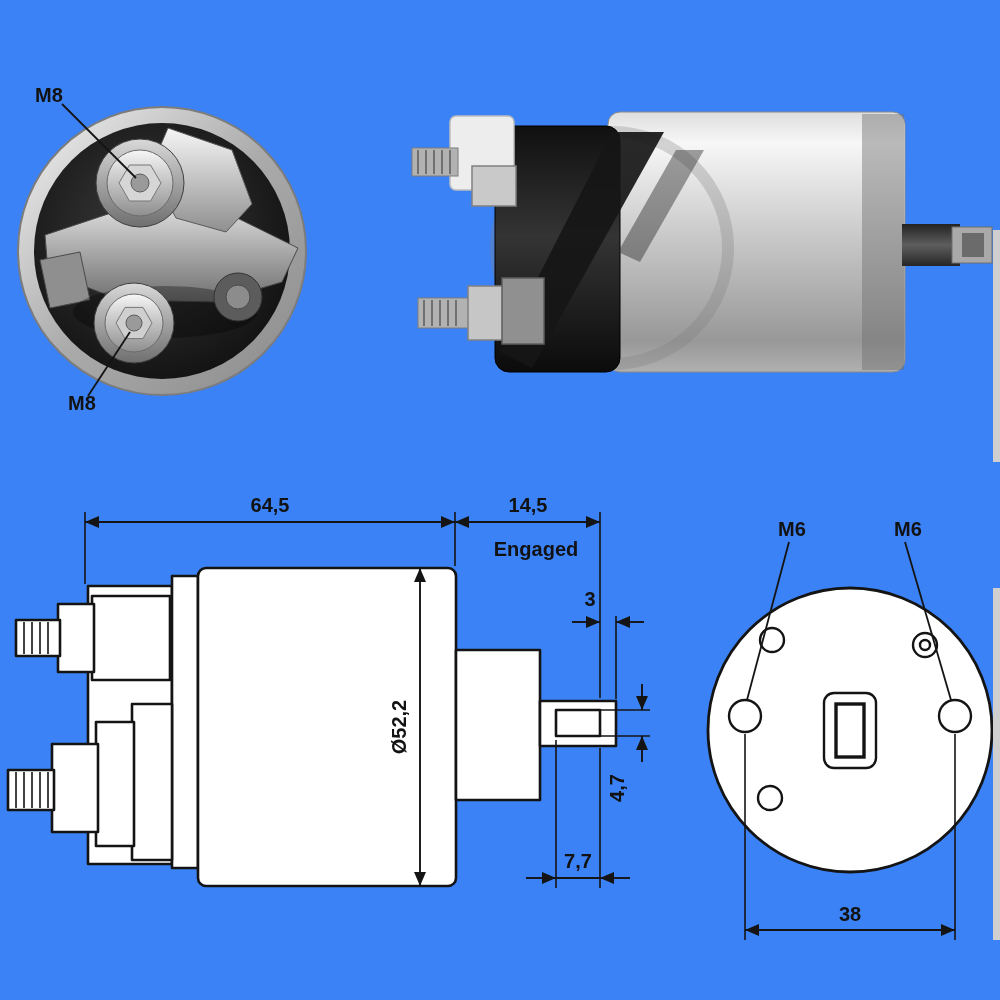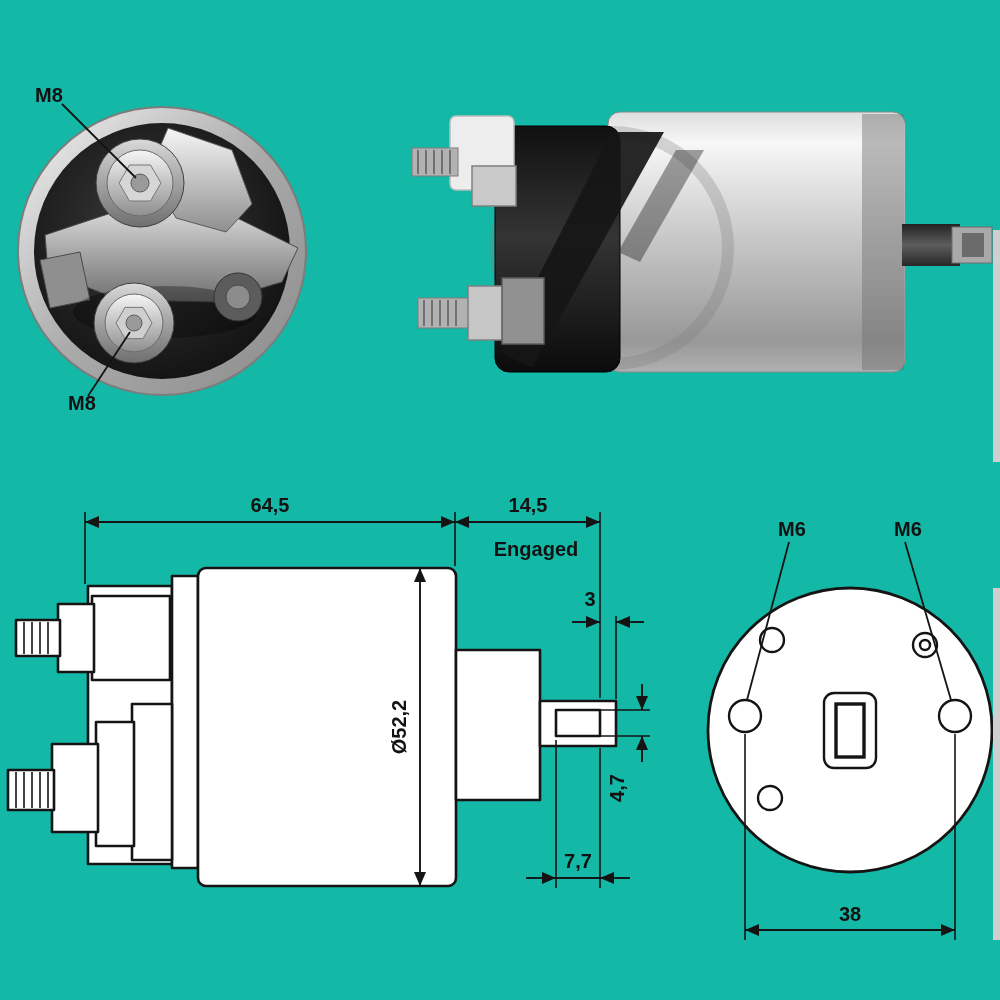--- a/index.html
+++ b/index.html
@@ -1,16 +1,16 @@
 <!DOCTYPE html>
 <html><head>
 <meta charset="utf-8">
 <style>
   html,body{margin:0;padding:0;background:#ffffff;}
-  .stage{position:relative;width:1000px;height:1000px;background:#14b8a6;overflow:hidden;
+  .stage{position:relative;width:1000px;height:1000px;background:#3b82f6;overflow:hidden;
          font-family:"Liberation Sans","DejaVu Sans",sans-serif;}
   svg{display:block;}
   .dim-text{font-family:"Liberation Sans","DejaVu Sans",sans-serif;font-weight:700;font-size:20px;fill:#121212;}
   .outline{fill:#ffffff;stroke:#141414;stroke-width:2.6;stroke-linejoin:round;}
   .thin{stroke:#141414;stroke-width:1.6;fill:none;}
   .dimline{stroke:#141414;stroke-width:1.9;fill:none;}
   .arrow{fill:#141414;stroke:none;}
   .hole{fill:#ffffff;stroke:#141414;stroke-width:2.4;}
   .leader{stroke:#141414;stroke-width:1.8;fill:none;}
   .thread{stroke:#555;stroke-width:1.4;}

